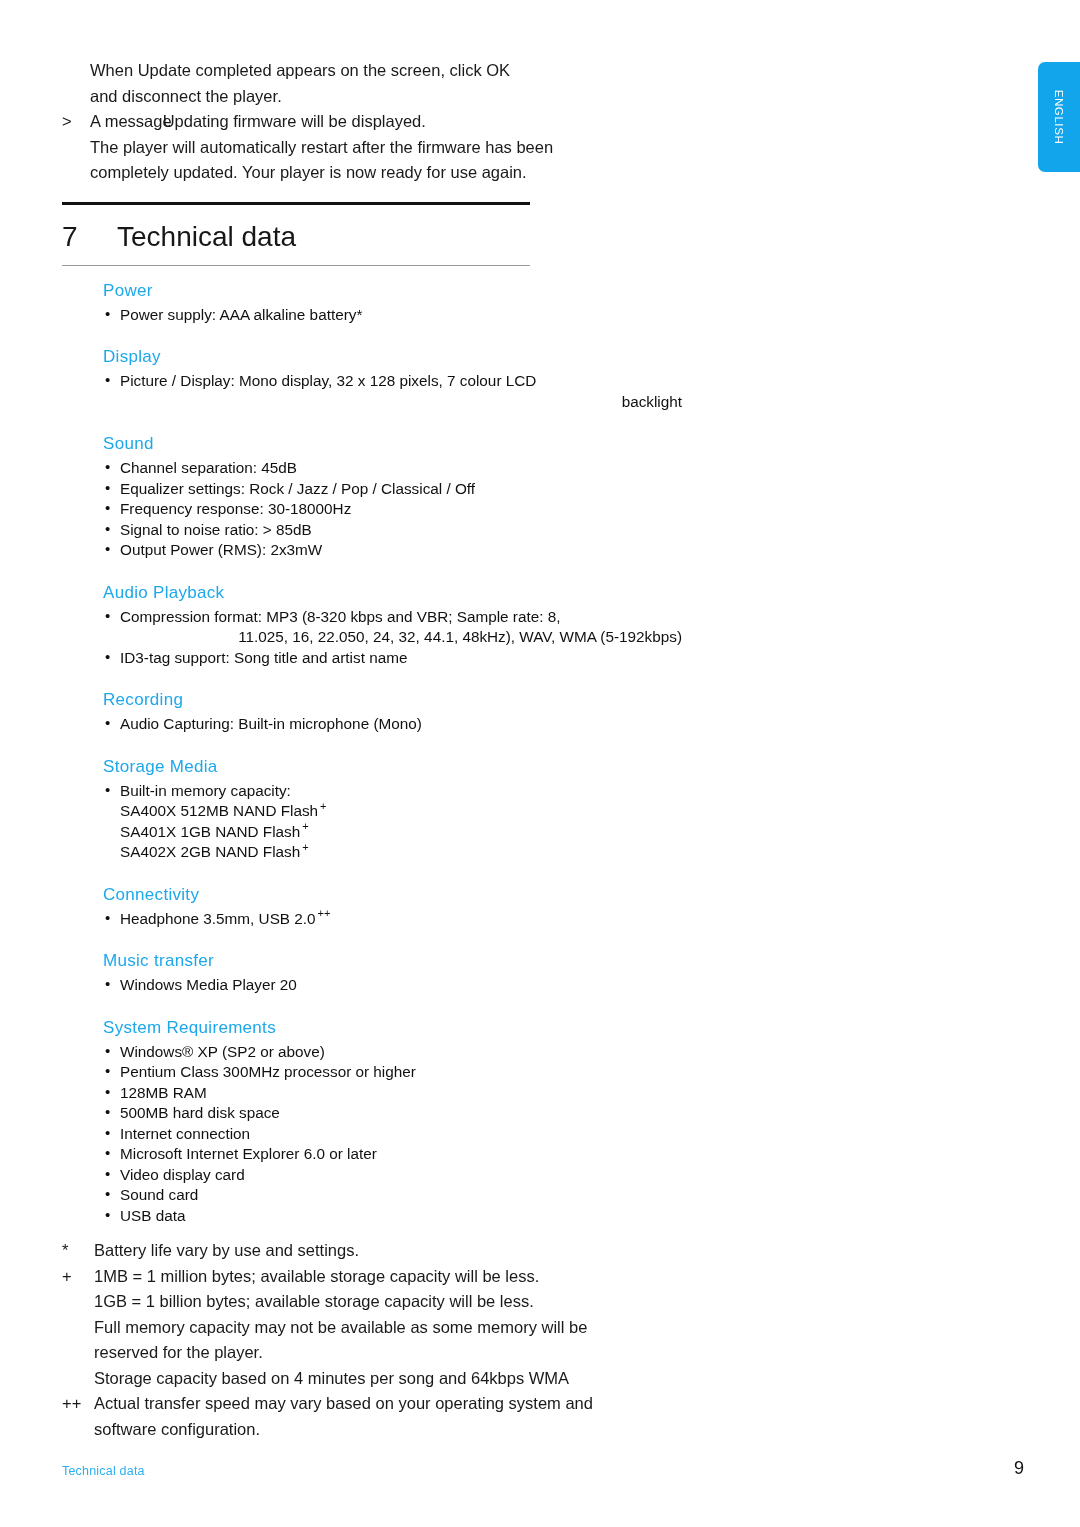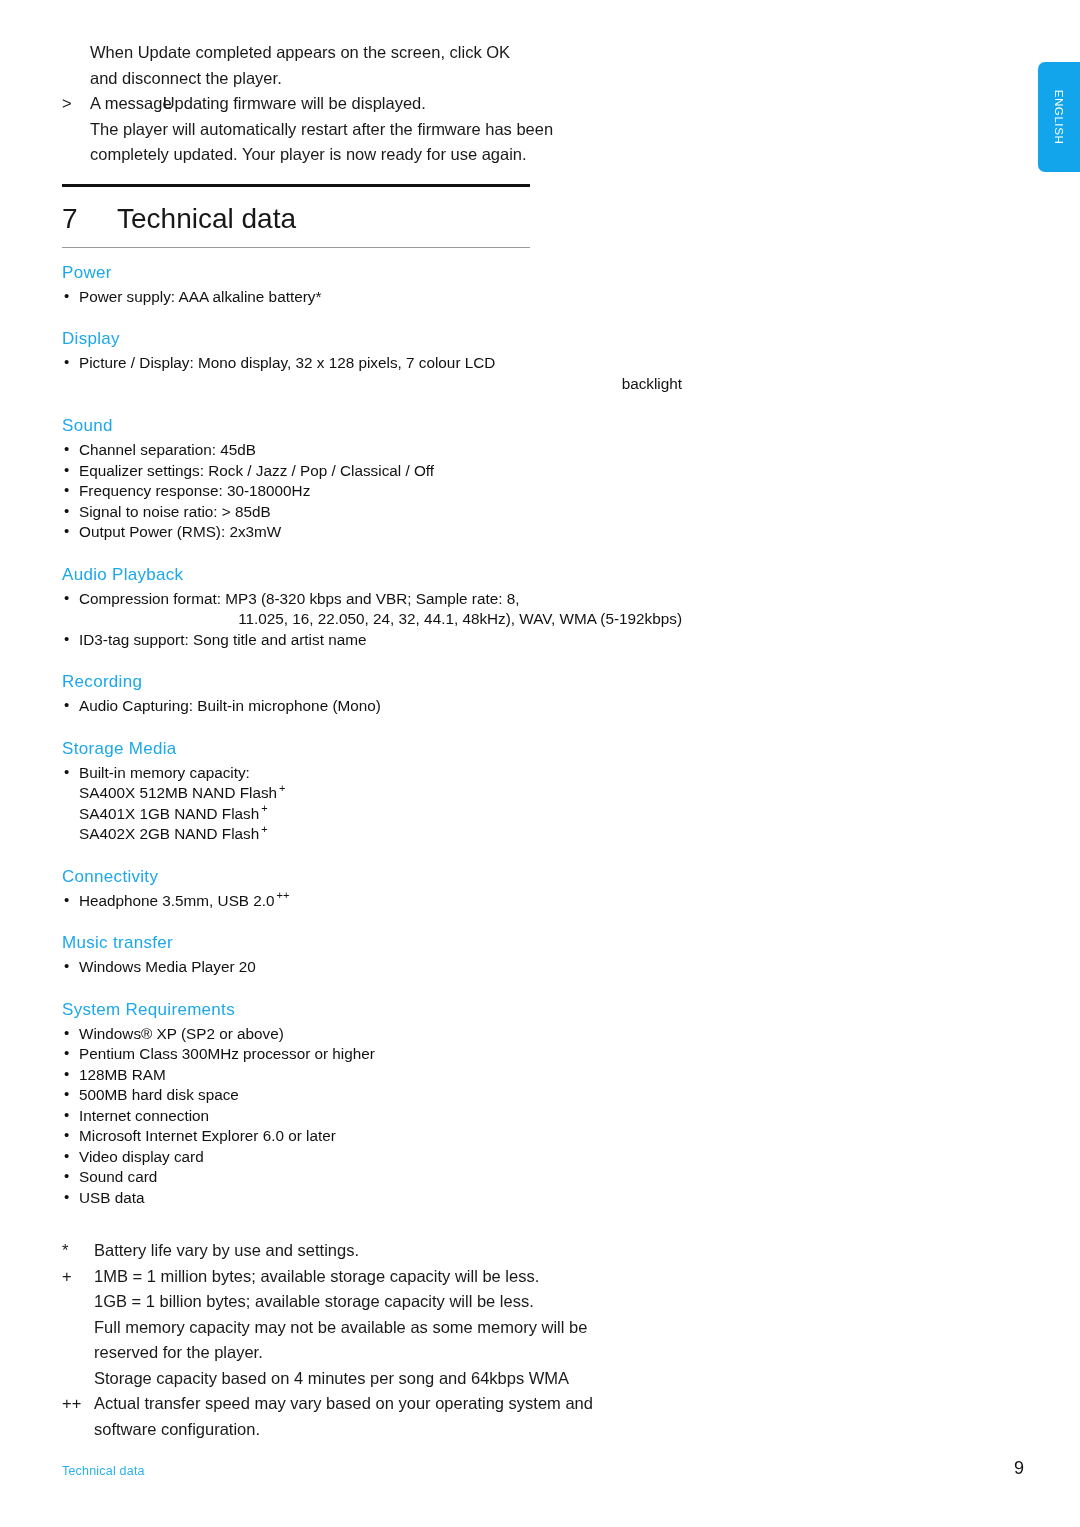--- a/index.html
+++ b/index.html
@@ -45,21 +45,21 @@
     letter-spacing: 0.6px;
     display: flex;
     align-items: center;
     justify-content: center;
   }
 
   
   .content {
     position: absolute;
     left: 62px;
-    top: 40px;
+    top: 58px;
     width: 620px;
   }
 
   
   .intro {
     font-size: 16.5px;
     line-height: 25.5px;
     color: #1a1a1a;
   }
   .intro-line {
@@ -107,20 +107,21 @@
   }
   .chapter-num {
     width: 55px;
     flex: 0 0 55px;
   }
   .chapter-title { }
 
   
   .spec-section {
     margin-top: 21px;
+    margin-left: 41px;
   }
   .spec-section:first-of-type {
     margin-top: 14px;
   }
   .spec-head {
     color: #1CA8EA;
     font-size: 17px;
     line-height: 22px;
     letter-spacing: 0.3px;
     margin-bottom: 3px;

